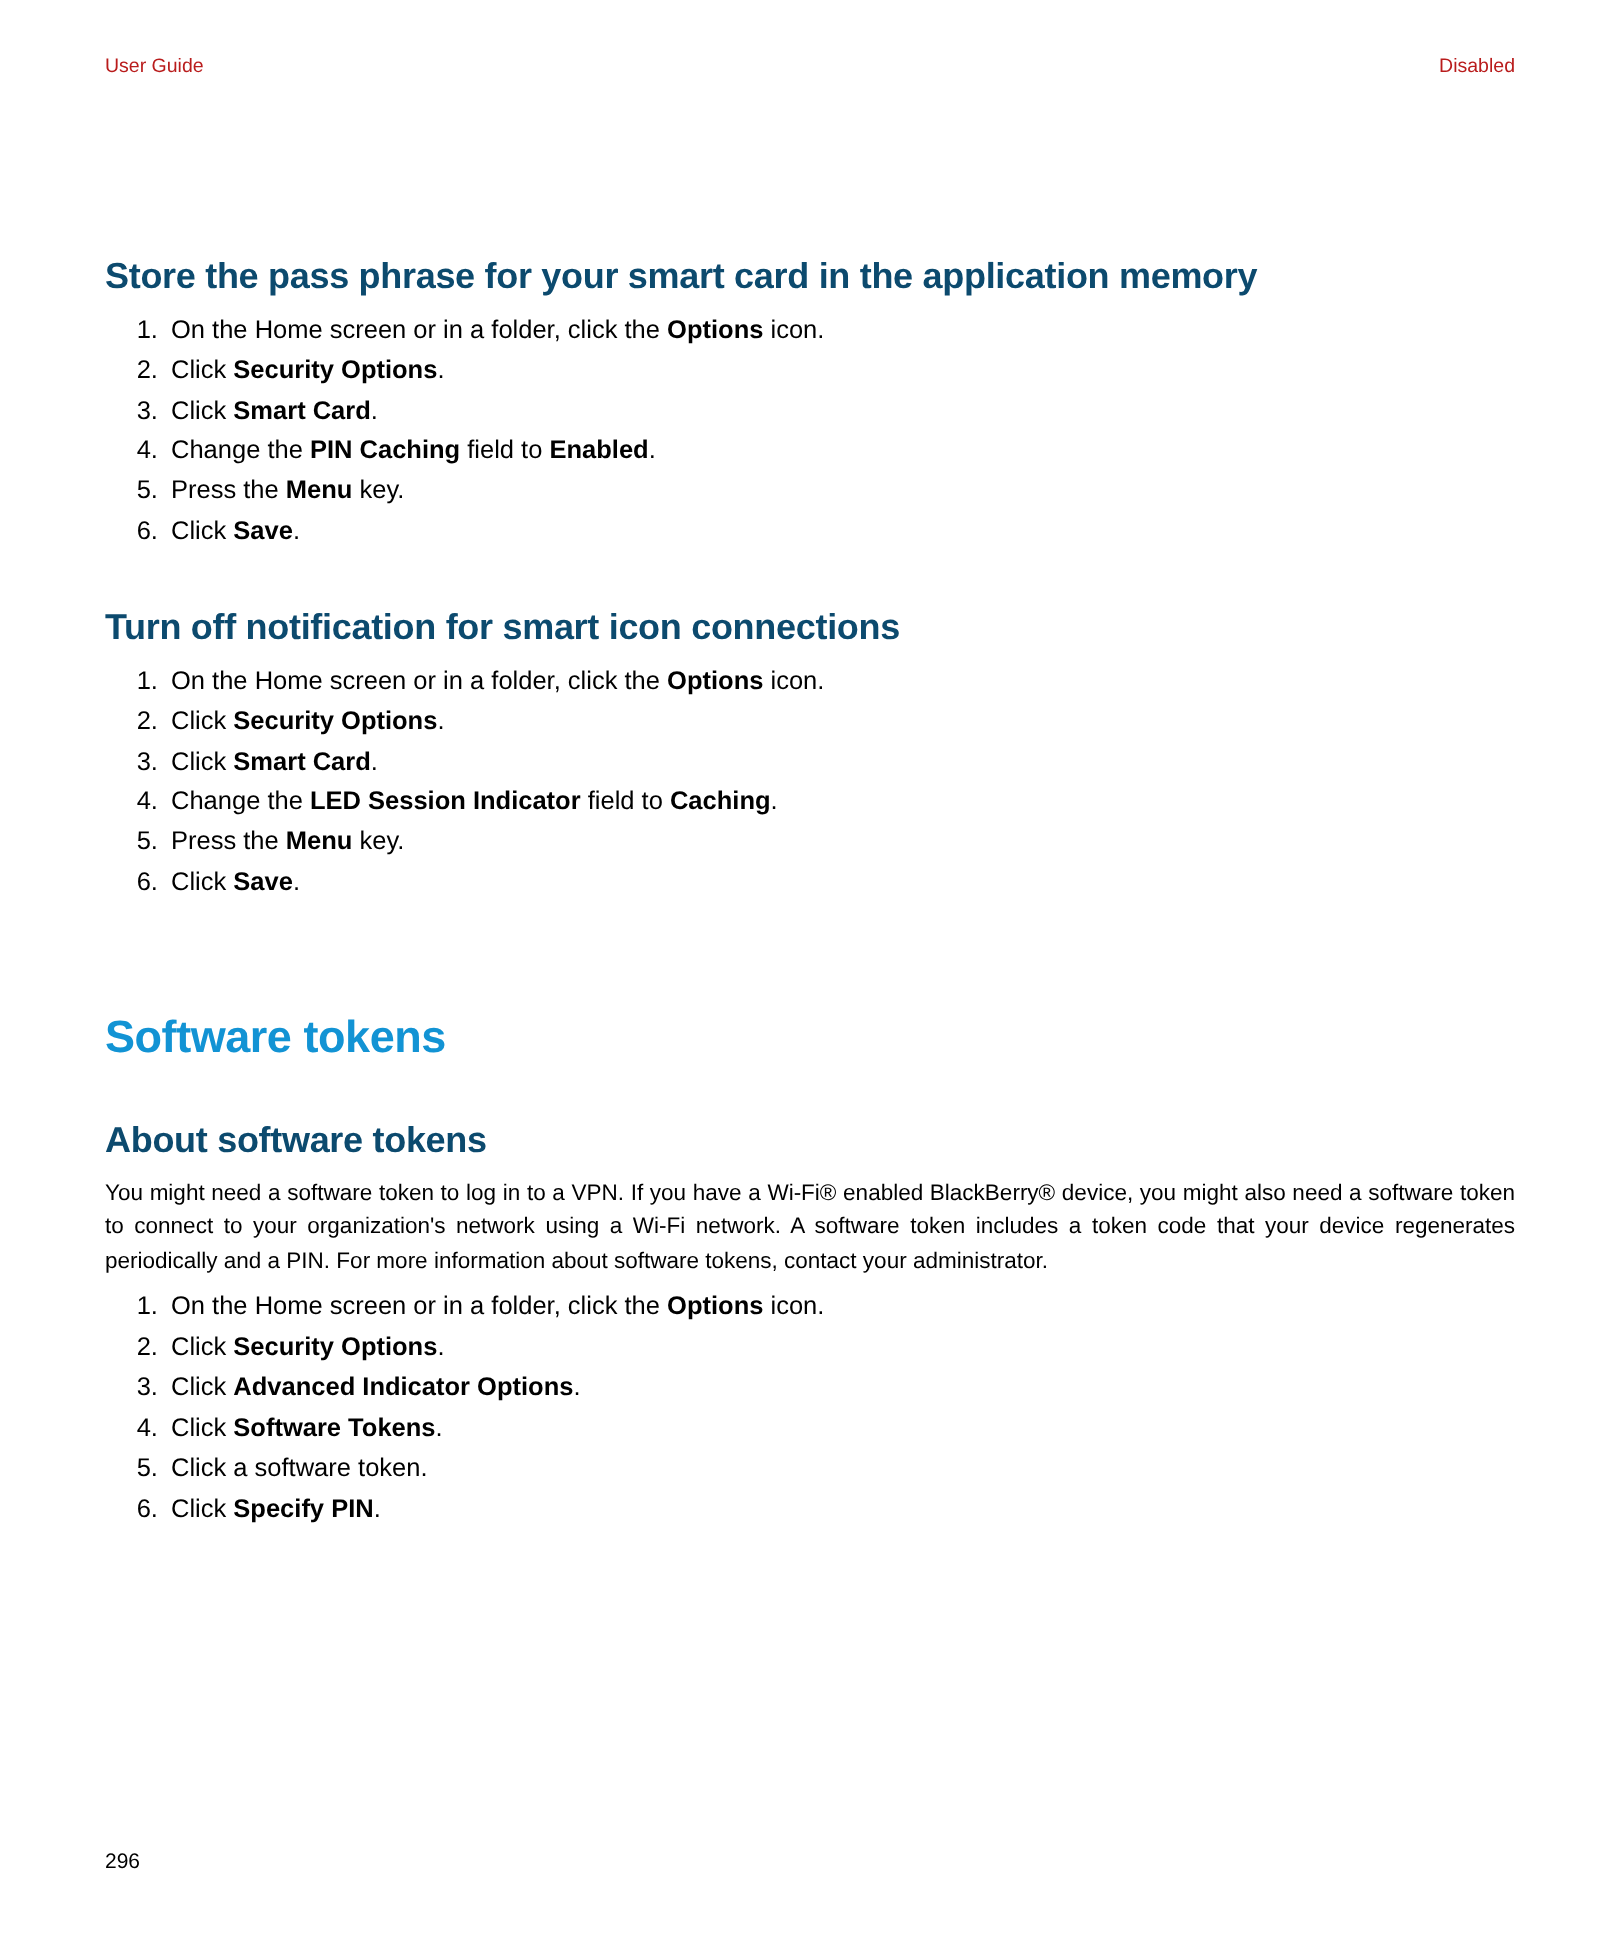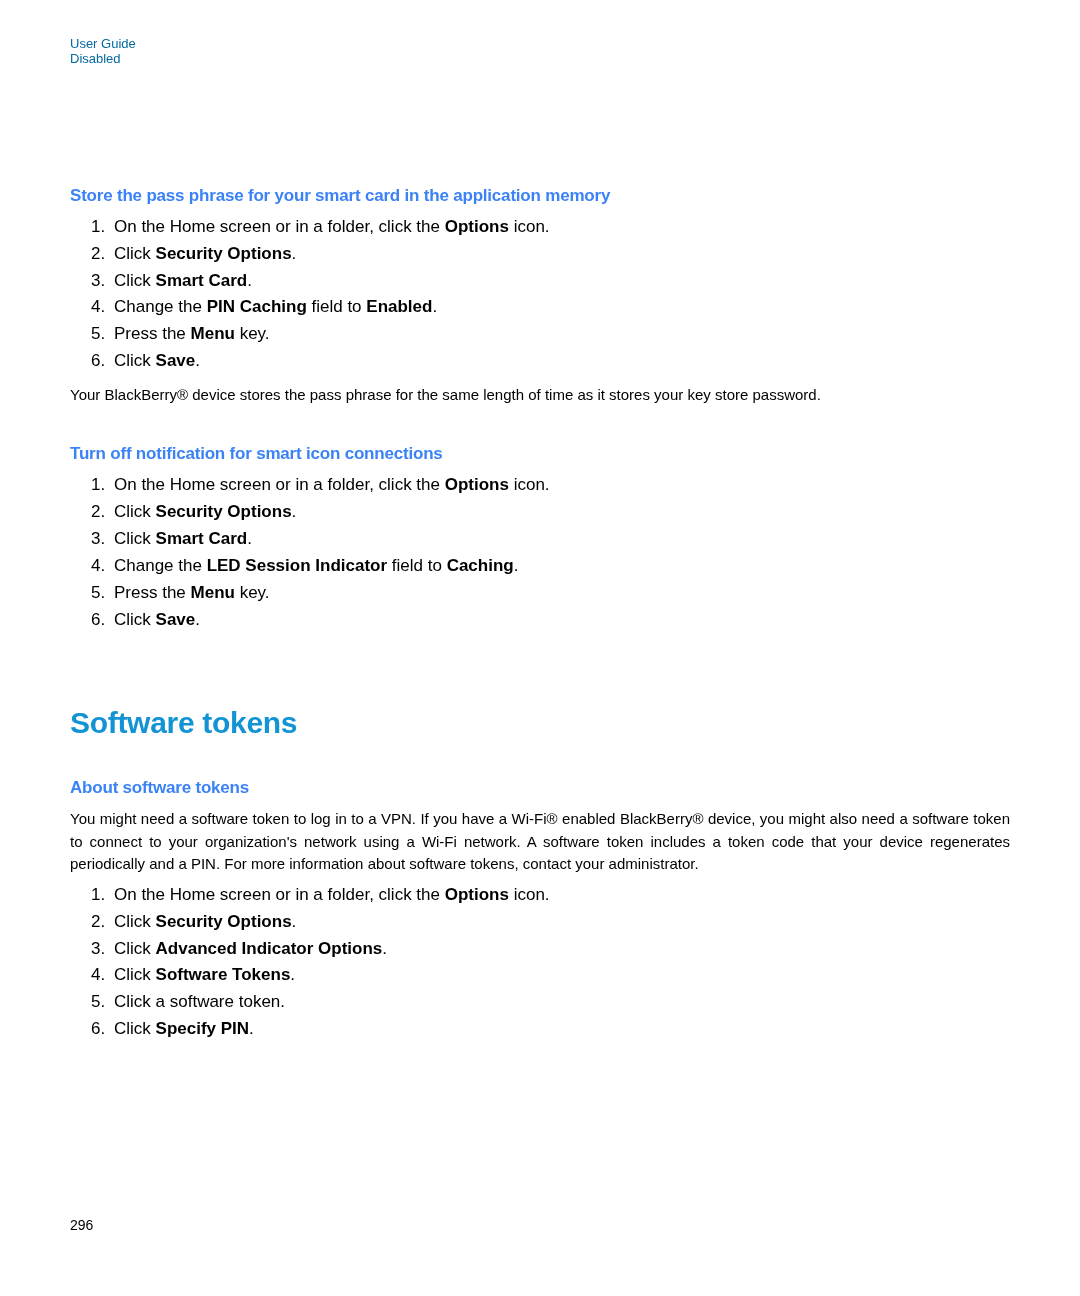--- a/index.html
+++ b/index.html
@@ -13,29 +13,28 @@
     width: 1080px;
     height: 1296px;
     box-sizing: border-box;
     padding: 36px 70px 30px 70px;
     position: relative;
   }
   .header {
     display: flex;
     justify-content: space-between;
     font-size: 13px;
-    color: #0369a1;
+    color: #b91c1c;
     margin-bottom: 120px;
-    flex-direction: column;
   }
   h2.section-heading {
-    font-size: 17px;
+    font-size: 24px;
     font-weight: 700;
     margin: 38px 0 8px 0;
-    color: #3b82f6;
+    color: #0c4a6e;
     letter-spacing: -0.2px;
   }
   h1.chapter-heading {
     font-size: 30px;
     font-weight: 700;
     color: #1293d4;
     margin: 74px 0 20px 0;
     letter-spacing: -0.3px;
   }
   ol {
@@ -51,21 +50,21 @@
   p.body {
     font-size: 15px;
     line-height: 1.5;
     margin: 10px 0 6px 0;
     text-align: justify;
   }
   .bold { font-weight: 700; }
   .footer-pagenum {
     position: absolute;
     left: 70px;
-    bottom: 63px;
+    bottom: 48px;
     font-size: 14px;
   }
 </style>
 </head>
 <body>
 
 <div class="page">
 
   <div class="header">
     <span>User Guide</span>
@@ -74,21 +73,20 @@
 
   <h2 class="section-heading">Store the pass phrase for your smart card in the application memory</h2>
   <ol>
     <li><span>On the Home screen or in a folder, click the </span><span class="bold">Options</span><span> icon.</span></li>
     <li><span>Click </span><span class="bold">Security Options</span><span>.</span></li>
     <li><span>Click </span><span class="bold">Smart Card</span><span>.</span></li>
     <li><span>Change the </span><span class="bold">PIN Caching</span><span> field to </span><span class="bold">Enabled</span><span>.</span></li>
     <li><span>Press the </span><span class="bold">Menu</span><span> key.</span></li>
     <li><span>Click </span><span class="bold">Save</span><span>.</span></li>
   </ol>
-  <p class="body">Your BlackBerry® device stores the pass phrase for the same length of time as it stores your key store password.</p>
 
   <h2 class="section-heading">Turn off notification for smart icon connections</h2>
   <ol>
     <li><span>On the Home screen or in a folder, click the </span><span class="bold">Options</span><span> icon.</span></li>
     <li><span>Click </span><span class="bold">Security Options</span><span>.</span></li>
     <li><span>Click </span><span class="bold">Smart Card</span><span>.</span></li>
     <li><span>Change the </span><span class="bold">LED Session Indicator</span><span> field to </span><span class="bold">Caching</span><span>.</span></li>
     <li><span>Press the </span><span class="bold">Menu</span><span> key.</span></li>
     <li><span>Click </span><span class="bold">Save</span><span>.</span></li>
   </ol>

